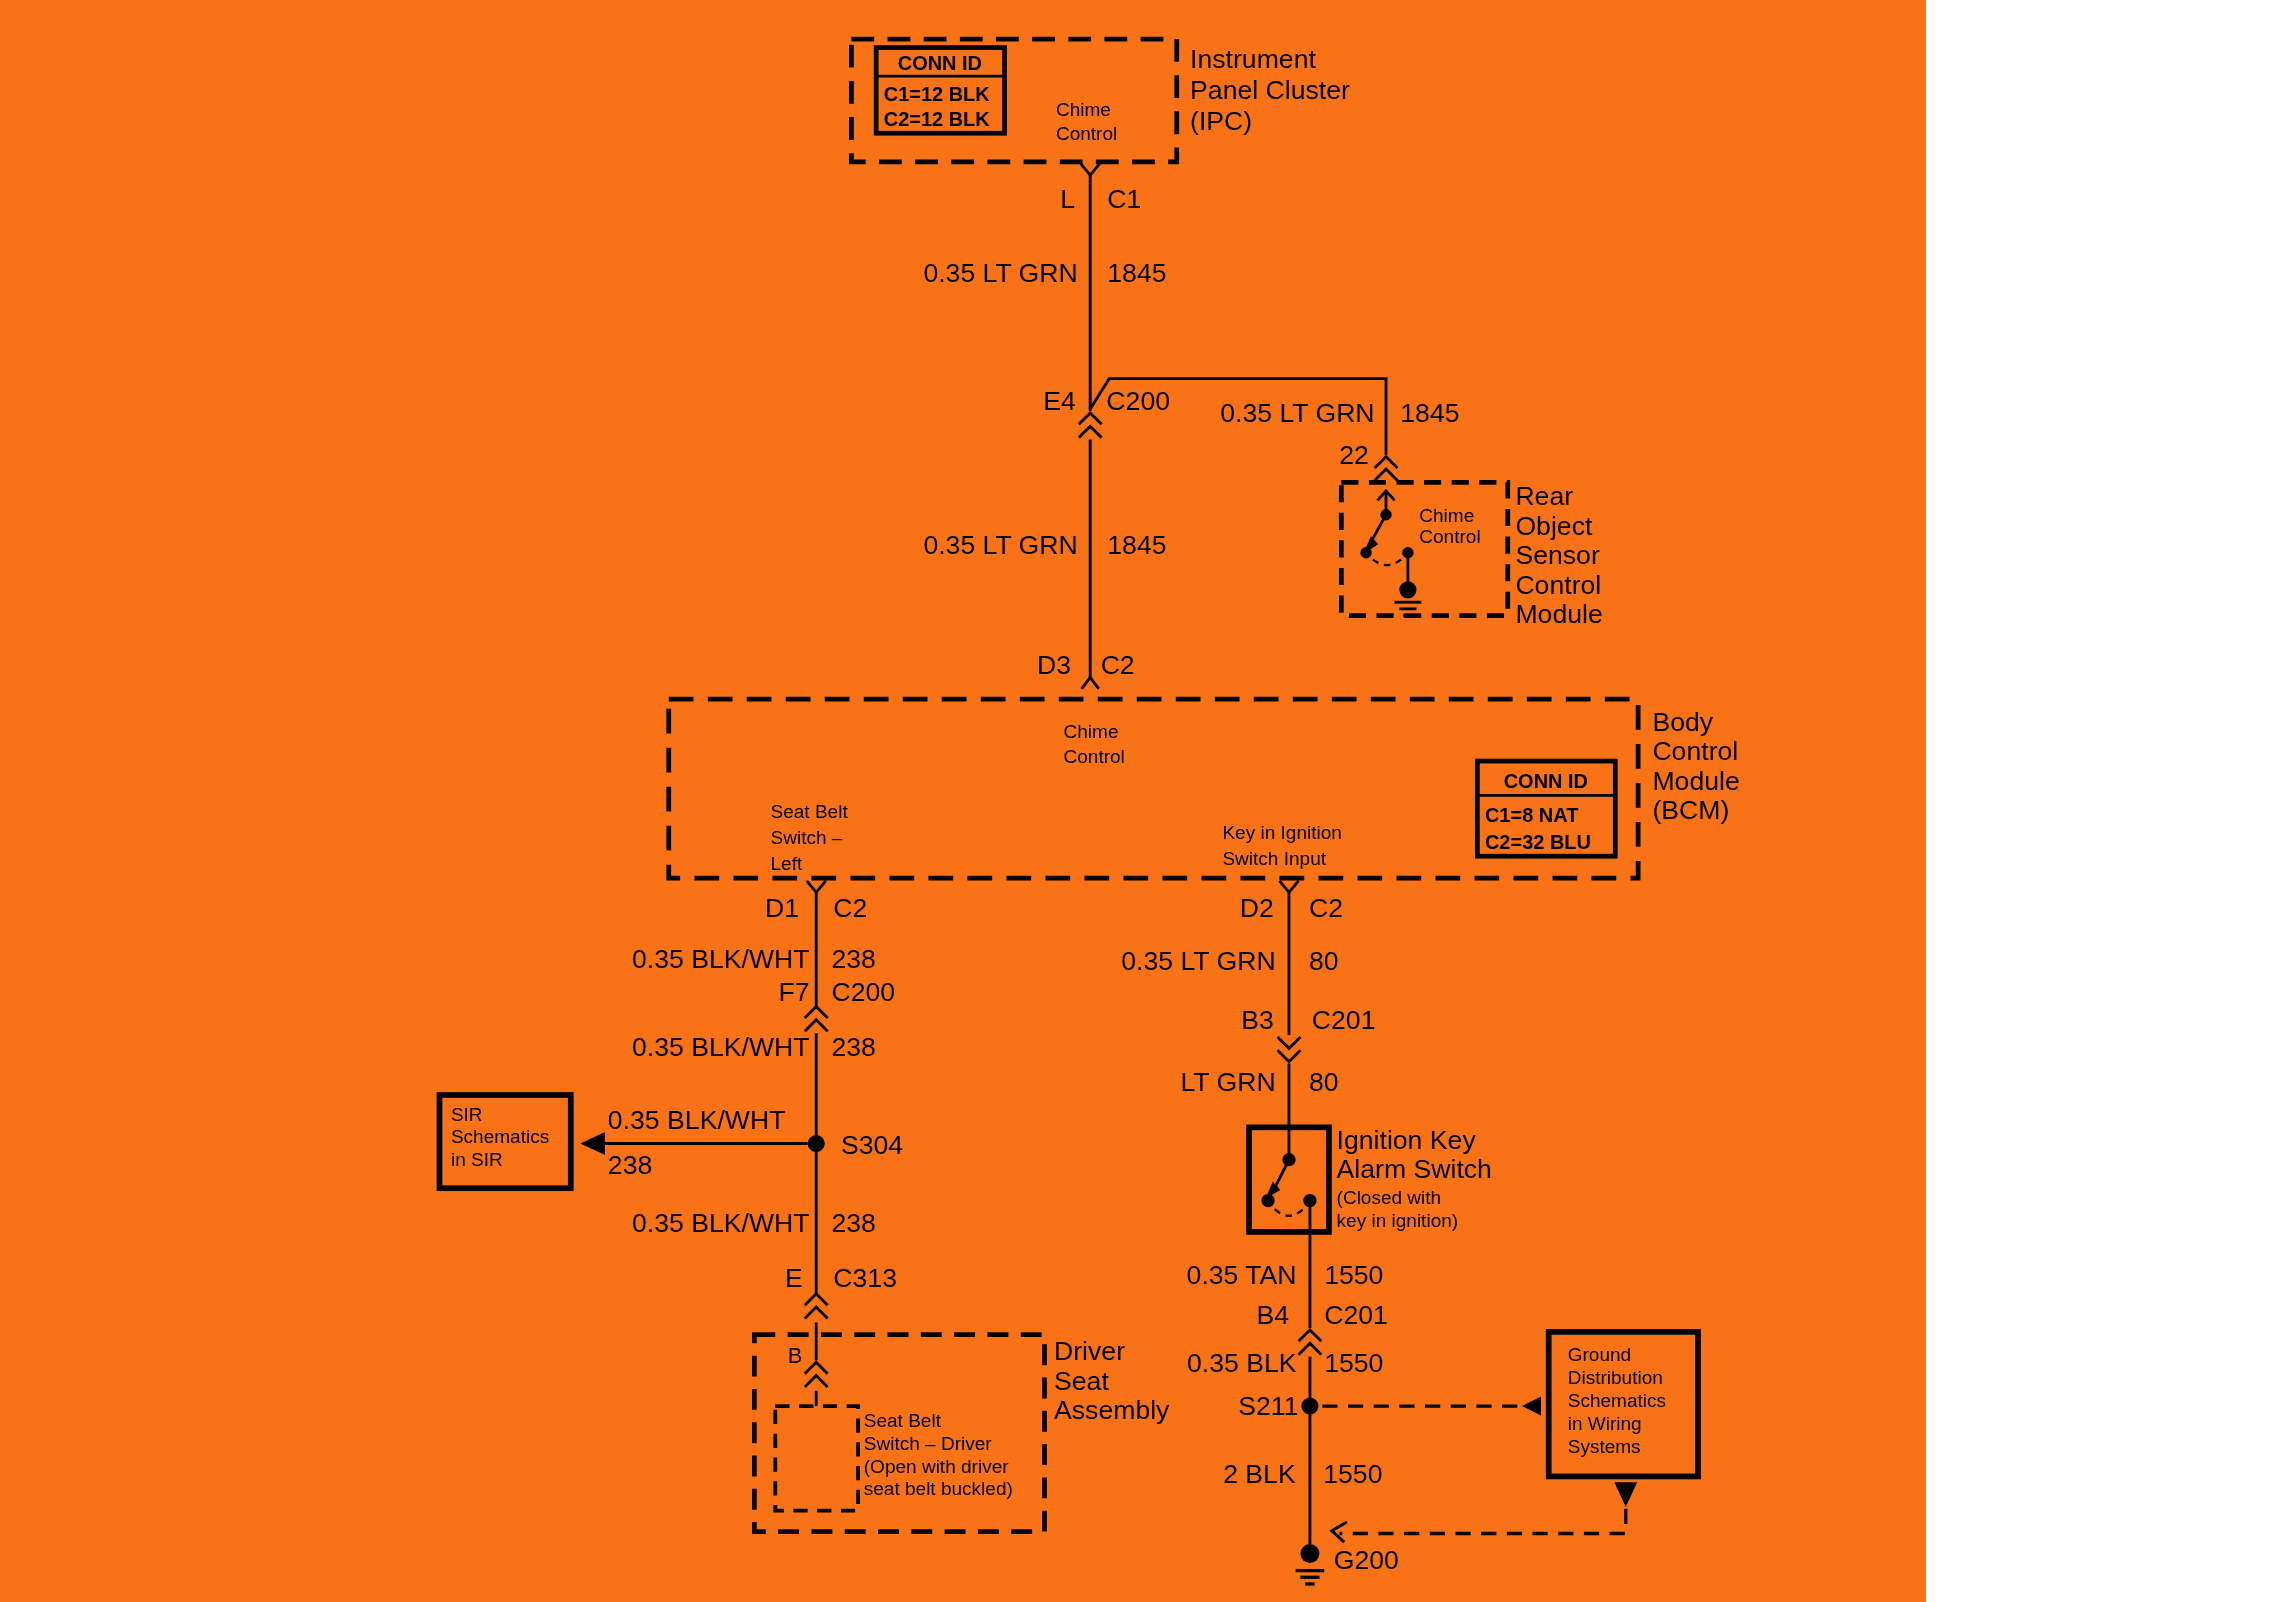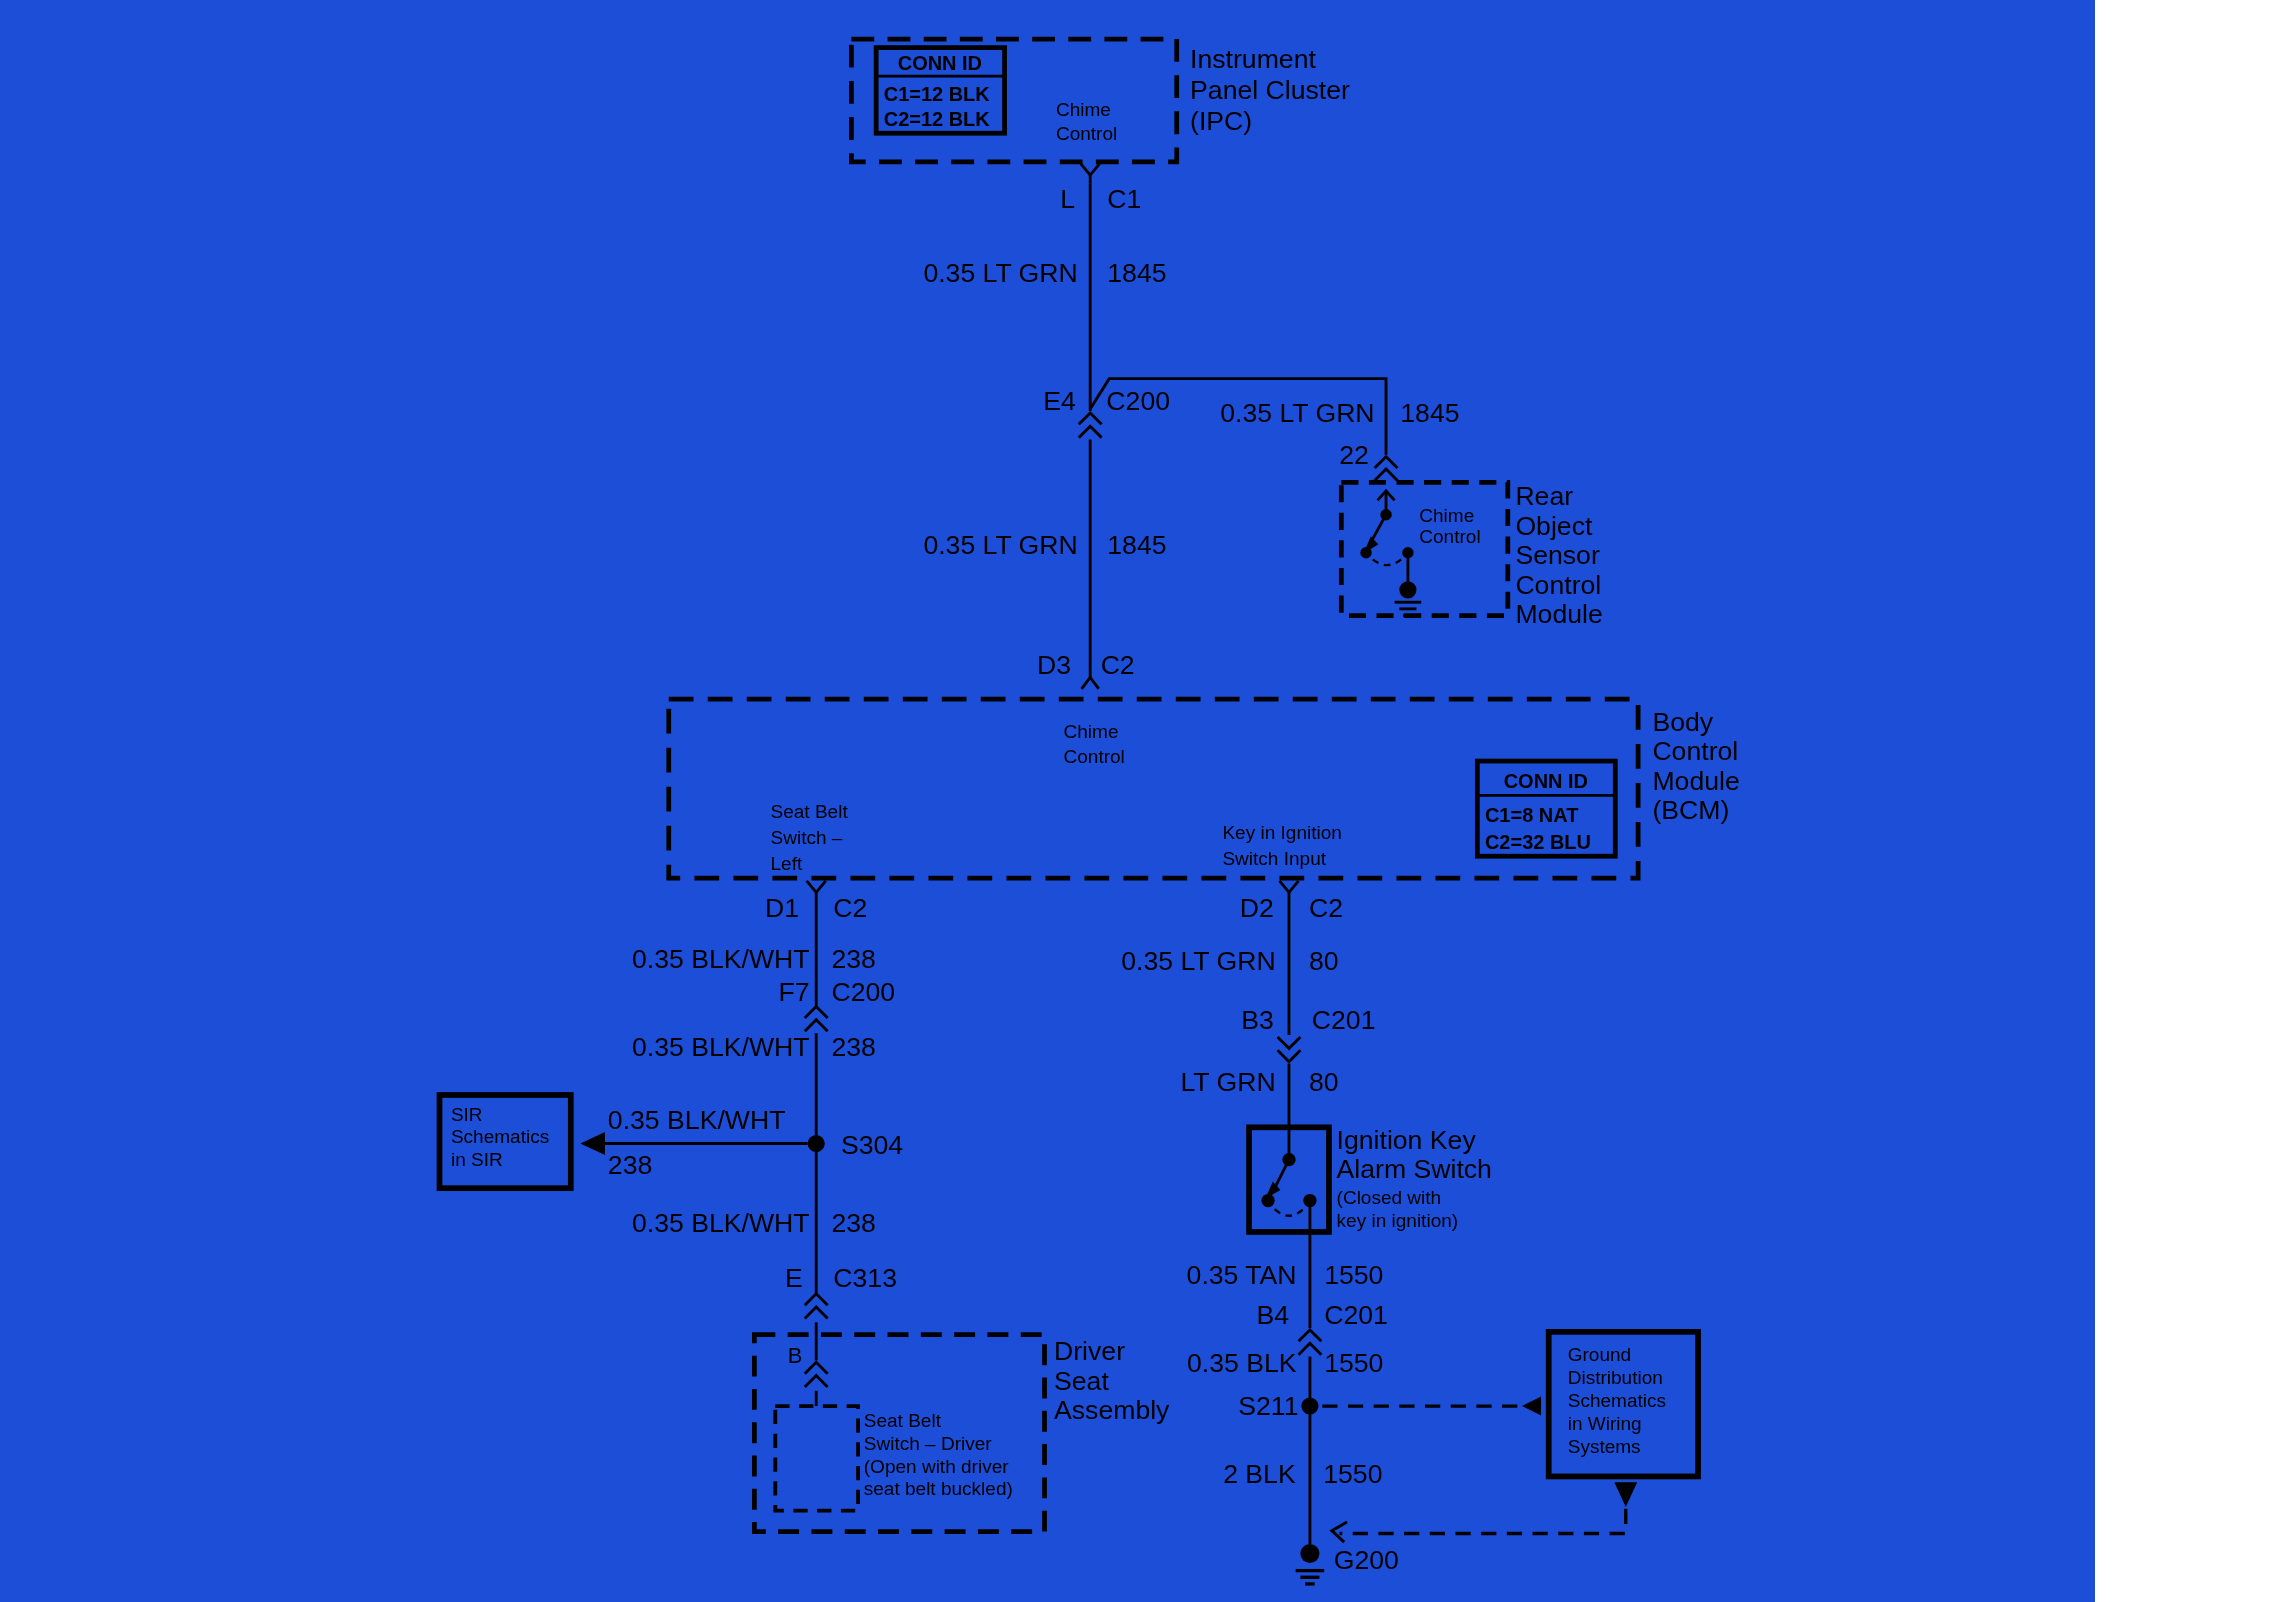--- a/index.html
+++ b/index.html
@@ -1,16 +1,16 @@
 <!DOCTYPE html>
 <html style="font-size:15px"><head>
 <meta charset="utf-8">
 <style>
   html,body{margin:0;padding:0;background:#ffffff;}
-  .stage{position:relative;width:2095px;height:1603px;background:#1d4ed8;overflow:hidden;}
+  .stage{position:relative;width:1926px;height:1603px;background:#f97316;overflow:hidden;}
   svg text{font-family:"Liberation Sans","DejaVu Sans",sans-serif;fill:#000;}
   .w{font-size:28px;}              
   .t{font-size:28px;}              
   .s{font-size:20px;}              
   .b{font-size:23px;}              
   .cn{font-size:21px;font-weight:bold;} 
   .btn{font-size:22px;font-weight:bold;}
   .end{text-anchor:end;}
   .mid{text-anchor:middle;}
   .wire{stroke:#000;stroke-width:3;fill:none;}

